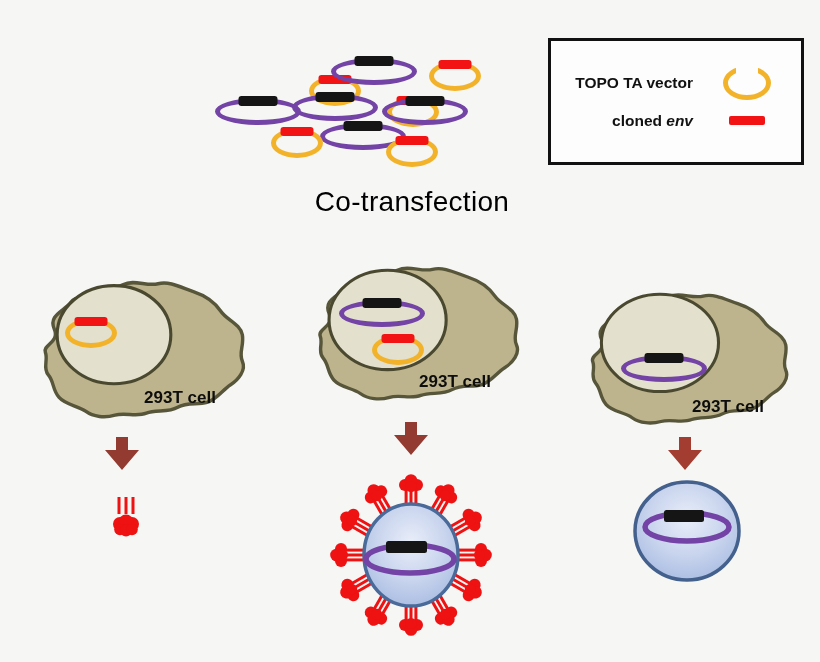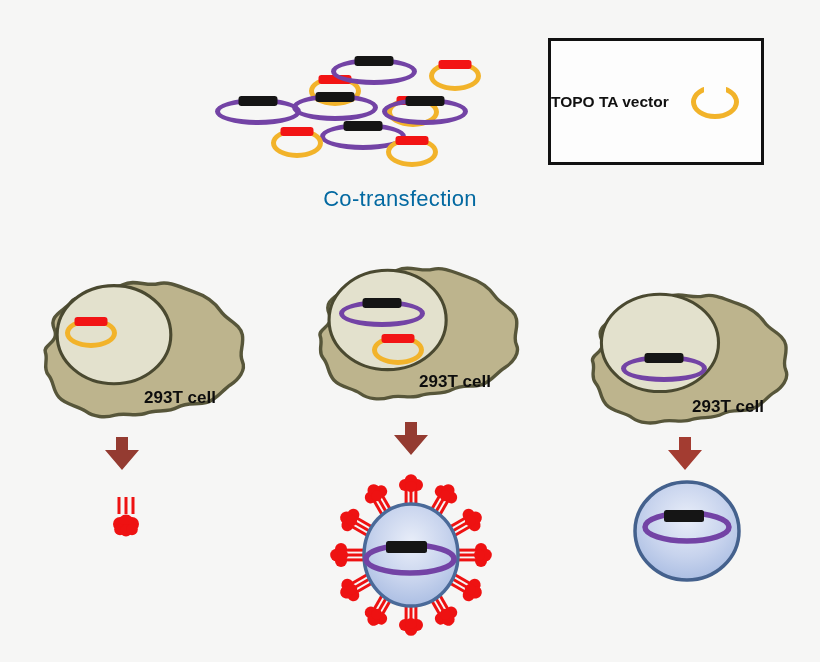--- a/index.html
+++ b/index.html
@@ -18,27 +18,27 @@
   
   .plasmid{position:absolute;border-radius:50%;}
   .p-purple{width:76px;height:17px;border:5px solid var(--purple);}
   .p-yellow{width:42px;height:20px;border:5px solid var(--yellow);}
   .pbar{position:absolute;left:50%;transform:translateX(-50%);border-radius:3px;}
   .p-purple>.pbar{top:-7px;width:39px;height:10px;background:var(--black);}
   .p-yellow>.pbar{top:-6px;width:33px;height:9px;background:var(--red);}
 
   
   .fig-title{
-    position:absolute;left:275px;top:186px;width:250px;text-align:center;
-    font-size:22px;color:#0369a1;letter-spacing:.3px;
+    position:absolute;left:287px;top:186px;width:250px;text-align:center;
+    font-size:28px;color:#000000;letter-spacing:.3px;
   }
 
   
   .legend{
-    position:absolute;left:548px;top:38px;width:216px;height:127px;
+    position:absolute;left:548px;top:38px;width:256px;height:127px;
     background:#FDFDFD;border:3px solid #111;box-sizing:border-box;
     display:flex;flex-direction:column;justify-content:center;gap:6px;
     padding-right:8px;
   }
   .lrow{display:flex;align-items:center;justify-content:flex-end;gap:8px;height:32px;}
   .llabel{font-weight:bold;font-size:15.5px;color:#111;white-space:nowrap;}
   .licon{width:92px;display:flex;justify-content:center;align-items:center;}
   .lring{position:relative;width:38px;height:24px;border:5px solid var(--yellow);border-radius:50%;}
   .lring .notch{position:absolute;top:-6px;left:50%;transform:translateX(-50%);width:22px;height:9px;background:#FDFDFD;}
   .lbar{width:36px;height:9px;background:var(--red);border-radius:2px;}
@@ -93,20 +93,26 @@
 
   <div class="fig-title">Co-transfection</div>
 
   <div class="legend">
     <div class="lrow">
       <span class="llabel">TOPO TA vector</span>
       <span class="licon">
           <span class="lring">
             <i class="notch"></i>
           </span>
+        </span>
+    </div>
+    <div class="lrow">
+      <span class="llabel"><span>cloned </span><i>env</i></span>
+      <span class="licon">
+          <span class="lbar"></span>
         </span>
     </div>
   </div>
 
   <div class="cell" style="left:15px;top:270px;width:245px;height:152px;">
     <svg viewBox="0 0 250 155" preserveAspectRatio="none">
       <path d="M 40,60 C 34,46 50,42 57,33 C 63,25 74,29 80,22 C 86,15 100,20 110,15 C 122,9 134,17 146,14 C 158,11 170,18 182,22 C 194,26 204,33 210,42 C 216,51 230,55 232,66 C 234,77 228,84 232,93 C 236,102 228,112 220,117 C 212,122 206,132 196,135 C 186,138 176,134 166,140 C 156,146 144,142 134,146 C 124,150 112,145 102,148 C 92,151 80,150 72,144 C 64,138 52,138 45,130 C 38,122 40,114 34,107 C 28,100 34,92 31,84 C 28,76 46,74 40,60 Z" fill="var(--cell-body)" stroke="var(--cell-outline)" stroke-width="3.5" stroke-linejoin="round"></path>
       <ellipse cx="101" cy="66" rx="58" ry="50" fill="var(--nucleus-fill)" stroke="var(--nucleus-outline)" stroke-width="3.2"></ellipse>
     </svg>
     <div class="plasmid p-yellow" style="left:50px;top:48px;">

